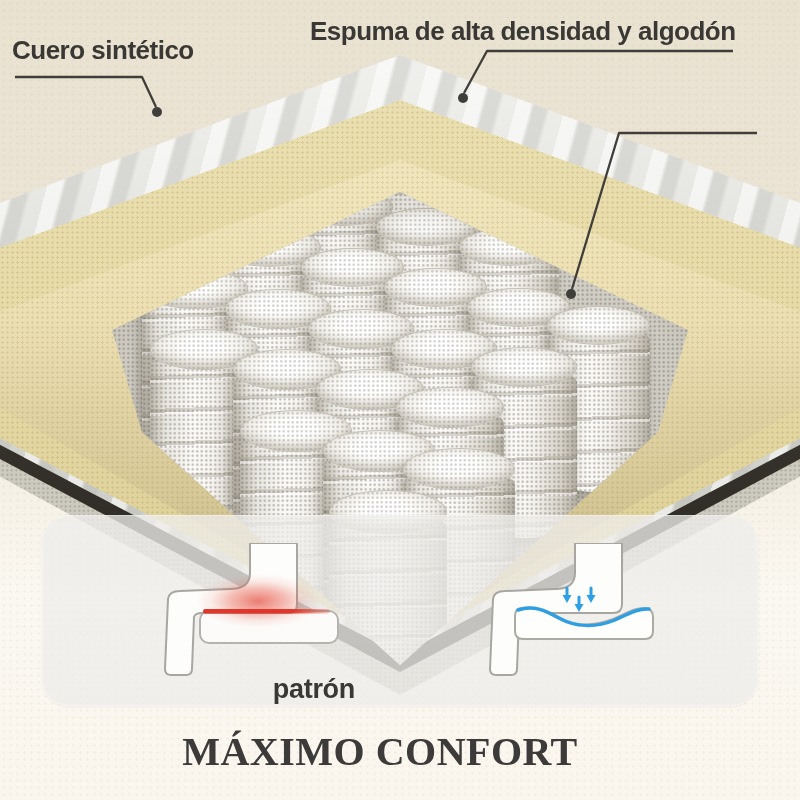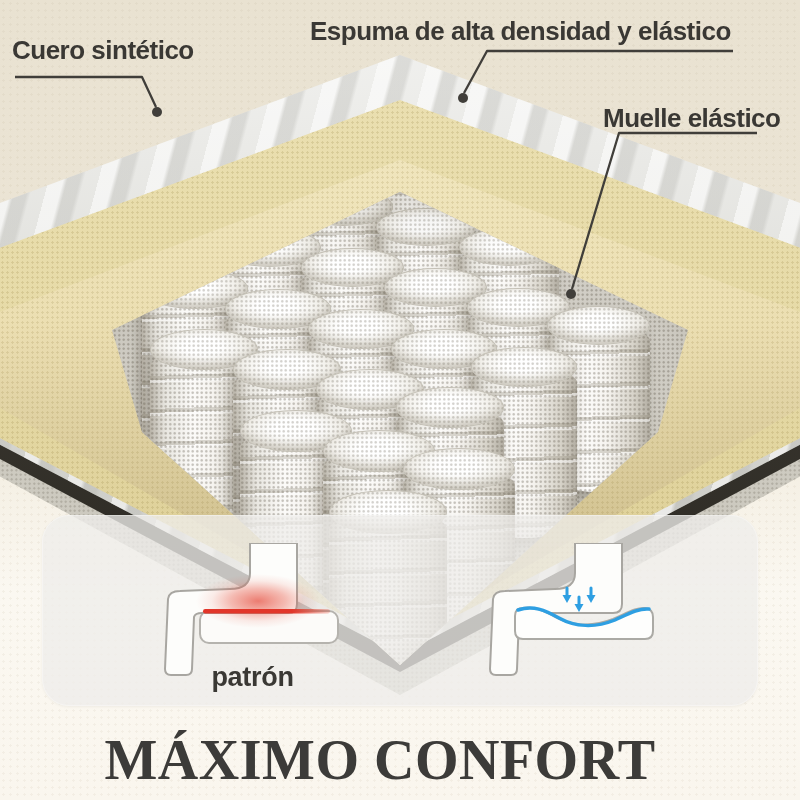--- a/index.html
+++ b/index.html
@@ -72,26 +72,26 @@
   
   #pointer-svg{position:absolute;inset:0;z-index:30;pointer-events:none;}
   .callout{position:absolute;z-index:31;font-weight:700;font-size:26px;
     letter-spacing:-0.5px;color:var(--text-dark,#3a3834);white-space:nowrap;}
 
   
   #panel{position:absolute;left:42px;top:515px;width:716px;height:191px;z-index:40;
     border-radius:27px;background:var(--panel,rgba(238,237,234,.78));
     box-shadow:0 1px 3px rgba(0,0,0,.05), inset 0 0 0 1px rgba(255,255,255,.35);}
   .figure-svg{position:absolute;z-index:41;}
-  .fig-label{position:absolute;z-index:42;width:205px;text-align:center;
-    font-weight:700;font-size:27px;color:var(--text-dark,#3a3834);letter-spacing:-0.3px;}
+  .fig-label{position:absolute;z-index:42;width:205px;text-align:right;
+    font-weight:700;font-size:27px;color:var(--text-dark,#3a3834);letter-spacing:-0.3px;margin-top:12px;}
 
   
   #title{position:absolute;left:0;top:728px;width:760px;z-index:45;text-align:center;
-    font-family:"Liberation Serif","DejaVu Serif",serif;font-weight:700;font-size:56px;
+    font-family:"Liberation Serif","DejaVu Serif",serif;font-weight:700;font-size:40px;
     letter-spacing:.5px;color:#3c3b39;}
 </style>
 </head>
 <body>
 
 <div class="stage">
 
   <div class="layer layer-base"></div>
   <div class="layer layer-dark"></div>
   <div class="layer layer-silver"></div>
@@ -200,22 +200,21 @@
       <path d="M757,133 H619 L572,289"></path>
     </g>
     <g fill="var(--pointer,#3c3a36)">
       <circle cx="157" cy="112" r="5"></circle>
       <circle cx="463" cy="98" r="5"></circle>
       <circle cx="571" cy="294" r="5"></circle>
     </g>
   </svg>
 
   <div class="callout" style="left:12px;top:35px">Cuero sintético</div>
-  <div class="callout" style="left:310px;top:16px">Espuma de alta densidad y elástico</div>
-  <div class="callout" style="left:603px;top:103px">Muelle elástico</div>
+  <div class="callout" style="left:310px;top:16px">Espuma de alta densidad y algodón</div>
 
   <div id="panel"></div>
 
   <svg class="figure-svg" style="left:150px;top:543px" width="240" height="170" viewBox="0 0 240 170">
     <defs>
       <radialGradient id="gRed" cx="50%" cy="50%" r="50%">
         <stop offset="0%" stop-color="rgba(225,45,28,.62)"></stop>
         <stop offset="45%" stop-color="rgba(228,60,40,.34)"></stop>
         <stop offset="75%" stop-color="rgba(230,80,60,.10)"></stop>
         <stop offset="100%" stop-color="rgba(230,80,60,0)"></stop>

